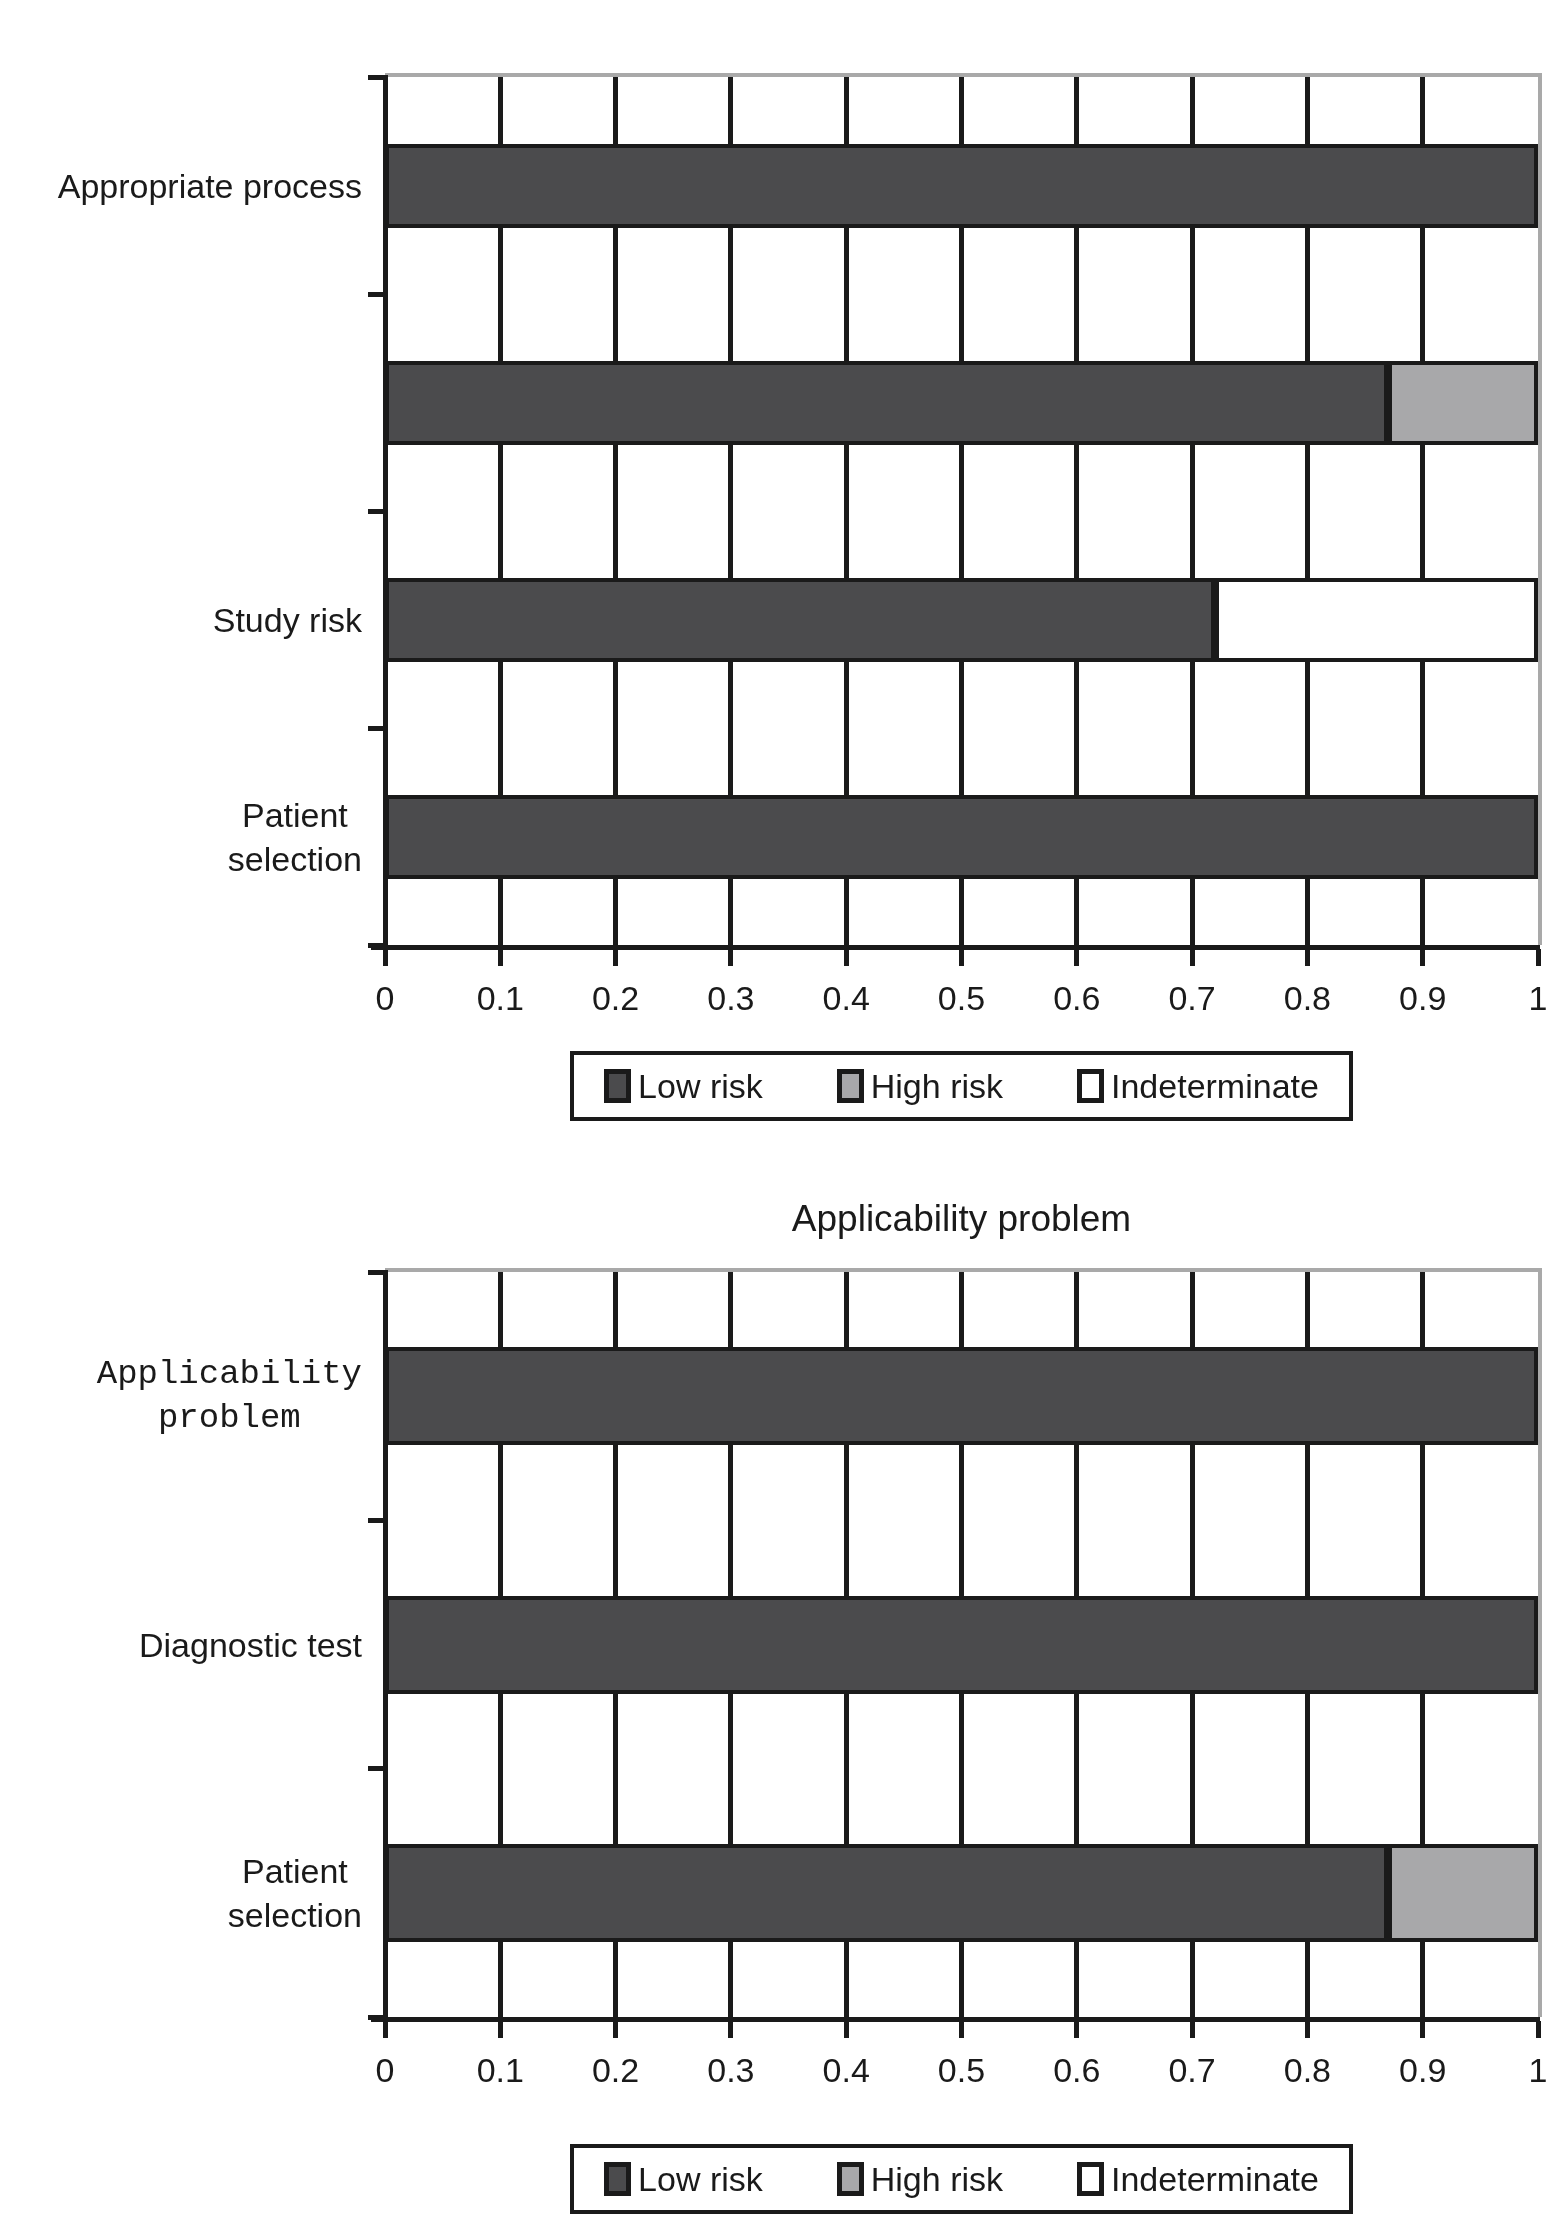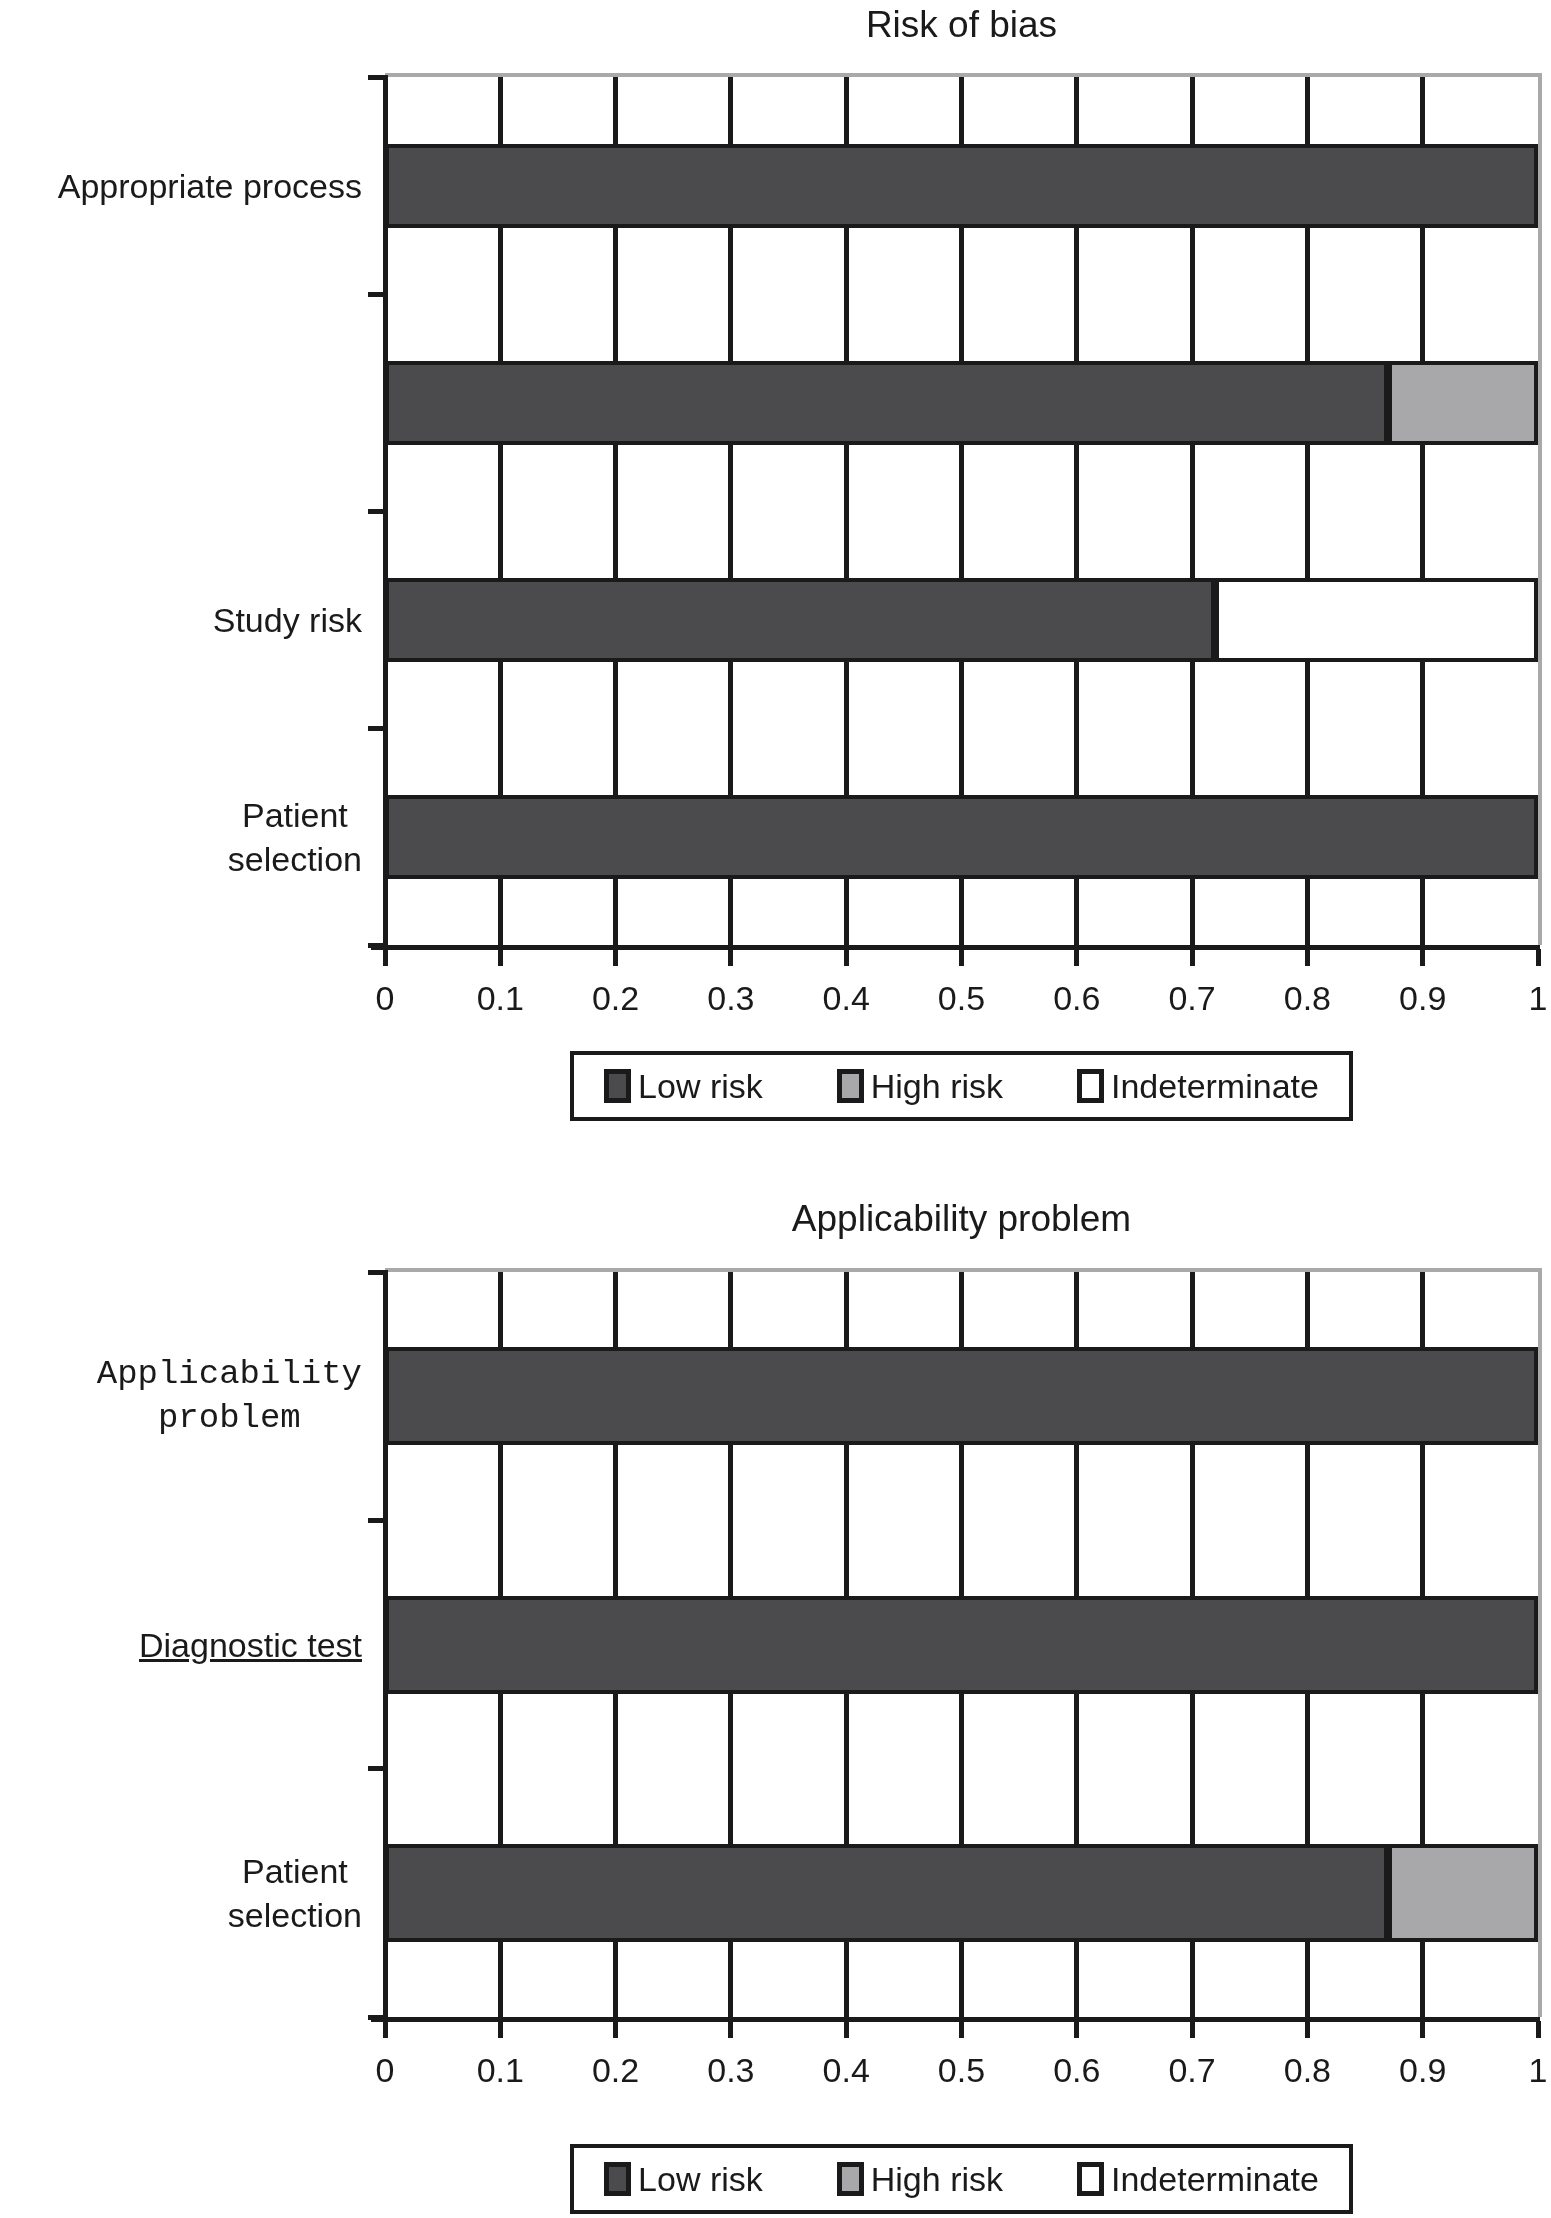--- a/index.html
+++ b/index.html
@@ -37,21 +37,20 @@
   }
   .legend-item{display:flex;align-items:center;gap:7px;}
   .swatch{box-sizing:border-box;width:27px;height:34px;border:5px solid #1a1a1a;}
   .legend-text{font-size:34px;line-height:38px;white-space:nowrap;}
 </style>
 </head>
 <body>
 
 <div class="page">
   <section class="chart" id="chart-0">
-      <div class="chart-title" style="top: 2px;">Risk of bias</div>
       <div class="plot" style="top: 77px; height: 868px;">
         <div class="plot-border-top"></div>
         <div class="plot-border-right"></div>
         <div class="gridline" style="left: calc(10% - 2.5px);"></div>
         <div class="gridline" style="left: calc(20% - 2.5px);"></div>
         <div class="gridline" style="left: calc(30% - 2.5px);"></div>
         <div class="gridline" style="left: calc(40% - 2.5px);"></div>
         <div class="gridline" style="left: calc(50% - 2.5px);"></div>
         <div class="gridline" style="left: calc(60% - 2.5px);"></div>
         <div class="gridline" style="left: calc(70% - 2.5px);"></div>
@@ -159,21 +158,21 @@
         <div class="xtick" style="left: calc(40% - 2.5px);"></div>
         <div class="xtick" style="left: calc(50% - 2.5px);"></div>
         <div class="xtick" style="left: calc(60% - 2.5px);"></div>
         <div class="xtick" style="left: calc(70% - 2.5px);"></div>
         <div class="xtick" style="left: calc(80% - 2.5px);"></div>
         <div class="xtick" style="left: calc(90% - 2.5px);"></div>
         <div class="xtick" style="left: calc(100% - 2.5px);"></div>
       </div>
       <div class="cat-label" style="right: 1189px; top: 1396.17px; font-family: Liberation Mono, monospace;">Applicability
 problem</div>
-      <div class="cat-label" style="right: 1189px; top: 1644.5px; text-decoration: underline;">Diagnostic test</div>
+      <div class="cat-label" style="right: 1189px; top: 1644.5px;">Diagnostic test</div>
       <div class="cat-label" style="right: 1189px; top: 1892.83px;">Patient
 selection</div>
       <div class="xlabel" style="left: 385px; top: 2050px;">0</div>
       <div class="xlabel" style="left: 500.3px; top: 2050px;">0.1</div>
       <div class="xlabel" style="left: 615.6px; top: 2050px;">0.2</div>
       <div class="xlabel" style="left: 730.9px; top: 2050px;">0.3</div>
       <div class="xlabel" style="left: 846.2px; top: 2050px;">0.4</div>
       <div class="xlabel" style="left: 961.5px; top: 2050px;">0.5</div>
       <div class="xlabel" style="left: 1076.8px; top: 2050px;">0.6</div>
       <div class="xlabel" style="left: 1192.1px; top: 2050px;">0.7</div>

